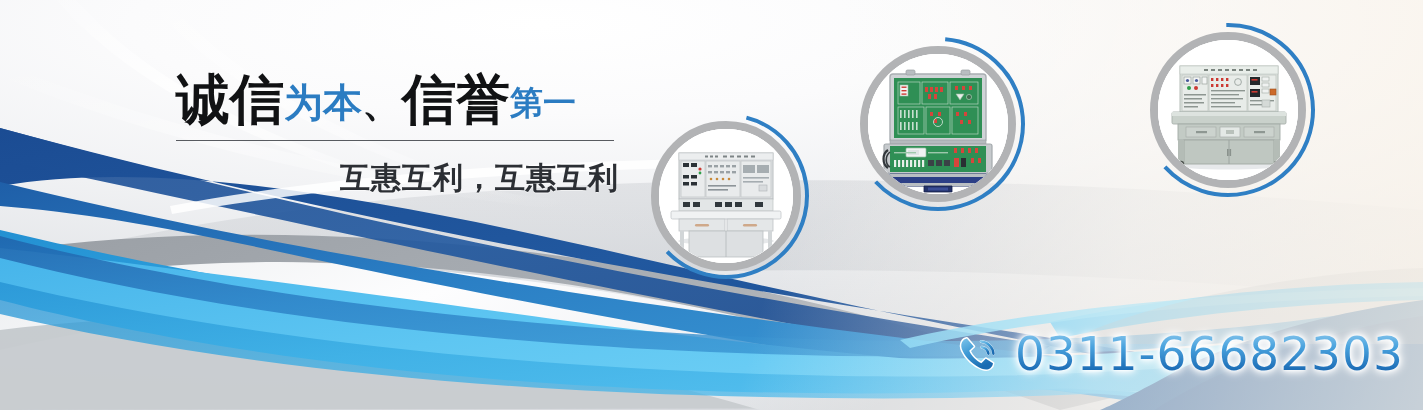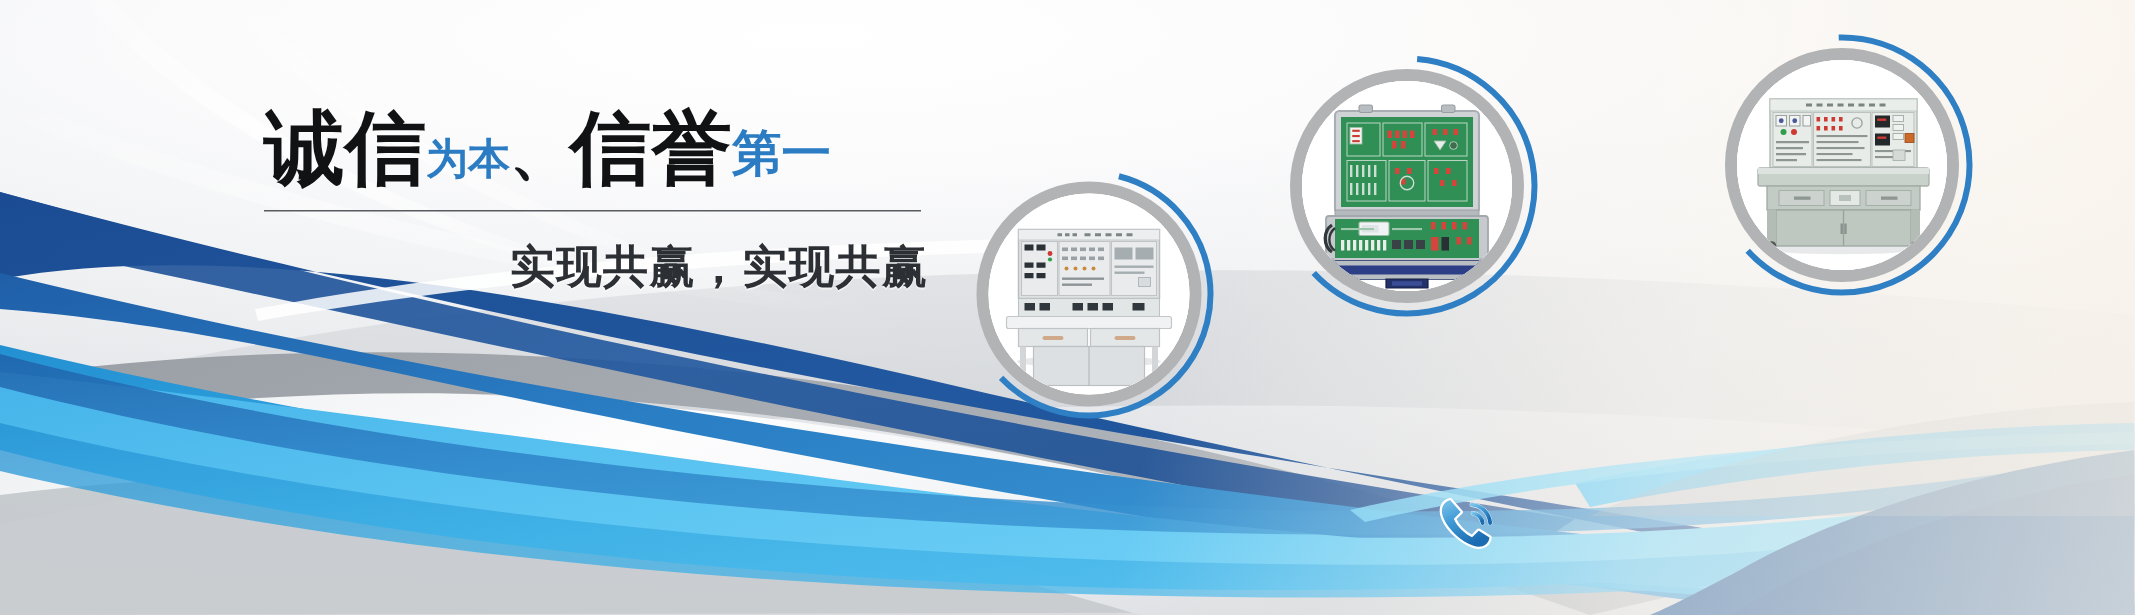--- a/index.html
+++ b/index.html
@@ -33,21 +33,21 @@
     line-height:1;
     letter-spacing:0px;
   }
   .hl-big{
     font-size:54px;color:#111214;
     font-weight:700;
     text-shadow:0 1px 0 rgba(255,255,255,.55);
     text-align:center;
   }
   .hl-blue{
-    font-size:28px;color:#2b7cc2;
+    font-size:39px;color:#2b7cc2;
     font-weight:700;
     position:relative;top:-2px;
   }
   .hl-dun{
     font-size:40px;color:#15171a;
     font-weight:700;
     position:relative;top:-2px;
   }
   .hl-blue-sm{
     font-size:33px;color:#2b7cc2;
@@ -222,21 +222,21 @@
   </svg>
 
   <div class="bg-warm"></div>
 
   <div class="headline">
     <span class="hl-big">诚信</span><span class="hl-blue">为本</span><span class="hl-dun">、</span><span class="hl-big">信誉</span><span class="hl-blue-sm">第一</span>
   </div>
 
   <div class="divider"></div>
 
-  <div class="subline">实现共赢，实现共赢</div>
+  <div class="subline">互惠互利，互惠互利</div>
 
   <div class="phone-wrap">
     <svg class="phone-icon" viewBox="0 0 64 64">
       <defs>
         <linearGradient id="phG" x1="0" y1="0" x2="0.5" y2="1">
           <stop offset="0%" stop-color="#7cc4ea"></stop>
           <stop offset="45%" stop-color="#3f9ad6"></stop>
           <stop offset="100%" stop-color="#1b6cb2"></stop>
         </linearGradient>
       </defs>
@@ -246,20 +246,21 @@
         <path d="M36.5,14.5 c4.4,0.4 8.5,2.3 11.6,5.4 c3.1,3.1 5,7.2 5.4,11.6"></path>
       </g>
       <g fill="url(#phG)" stroke="none">
         <path d="M16.5,10.5 c-2.6,0.4 -5.2,2.2 -6.6,4.7 c-1.9,3.4 -1.4,7.8 0.6,12.4 c2.2,5.1 6.2,10.4 11.2,15 c5,4.6 10.6,8.1 15.7,9.8 c4.6,1.6 8.8,1.5 11.7,-0.7 c2.2,-1.7 3.6,-4.3 3.7,-6.8 l-9.9,-6.2 l-6.2,6.1 c-3.6,-1.7 -7,-4.2 -10,-7.2 c-3,-3 -5.4,-6.5 -6.9,-10.1 l6.3,-6.1 Z"></path>
       </g>
       <g stroke="url(#phG)" stroke-width="3.6" stroke-linecap="round" fill="none">
         <path d="M37.5,22.5 c2.3,0.3 4.4,1.4 6,3 c1.6,1.6 2.7,3.7 3,6"></path>
         <path d="M36.5,14.5 c4.4,0.4 8.5,2.3 11.6,5.4 c3.1,3.1 5,7.2 5.4,11.6"></path>
       </g>
     </svg>
+    <span class="phone-number">0311-66682303</span>
   </div>
 
   <div class="circ" style="left:642px;top:112px;width:168px;height:168px;">
     <svg class="blue-ring" viewBox="0 0 168 168">
       <circle cx="84" cy="84" r="81" fill="none" stroke="#2f7fc4" stroke-width="4" stroke-dasharray="300 209" stroke-dashoffset="96" transform="rotate(-8 84 84)"></circle>
     </svg>
     <div class="gray-ring" style="left:9px;top:9px;width:134px;height:134px;"></div>
     <div class="photo" style="left:17px;top:17px;width:134px;height:134px;">
       <svg viewBox="0 0 134 134">
         <rect width="134" height="134" fill="#ffffff"></rect>

